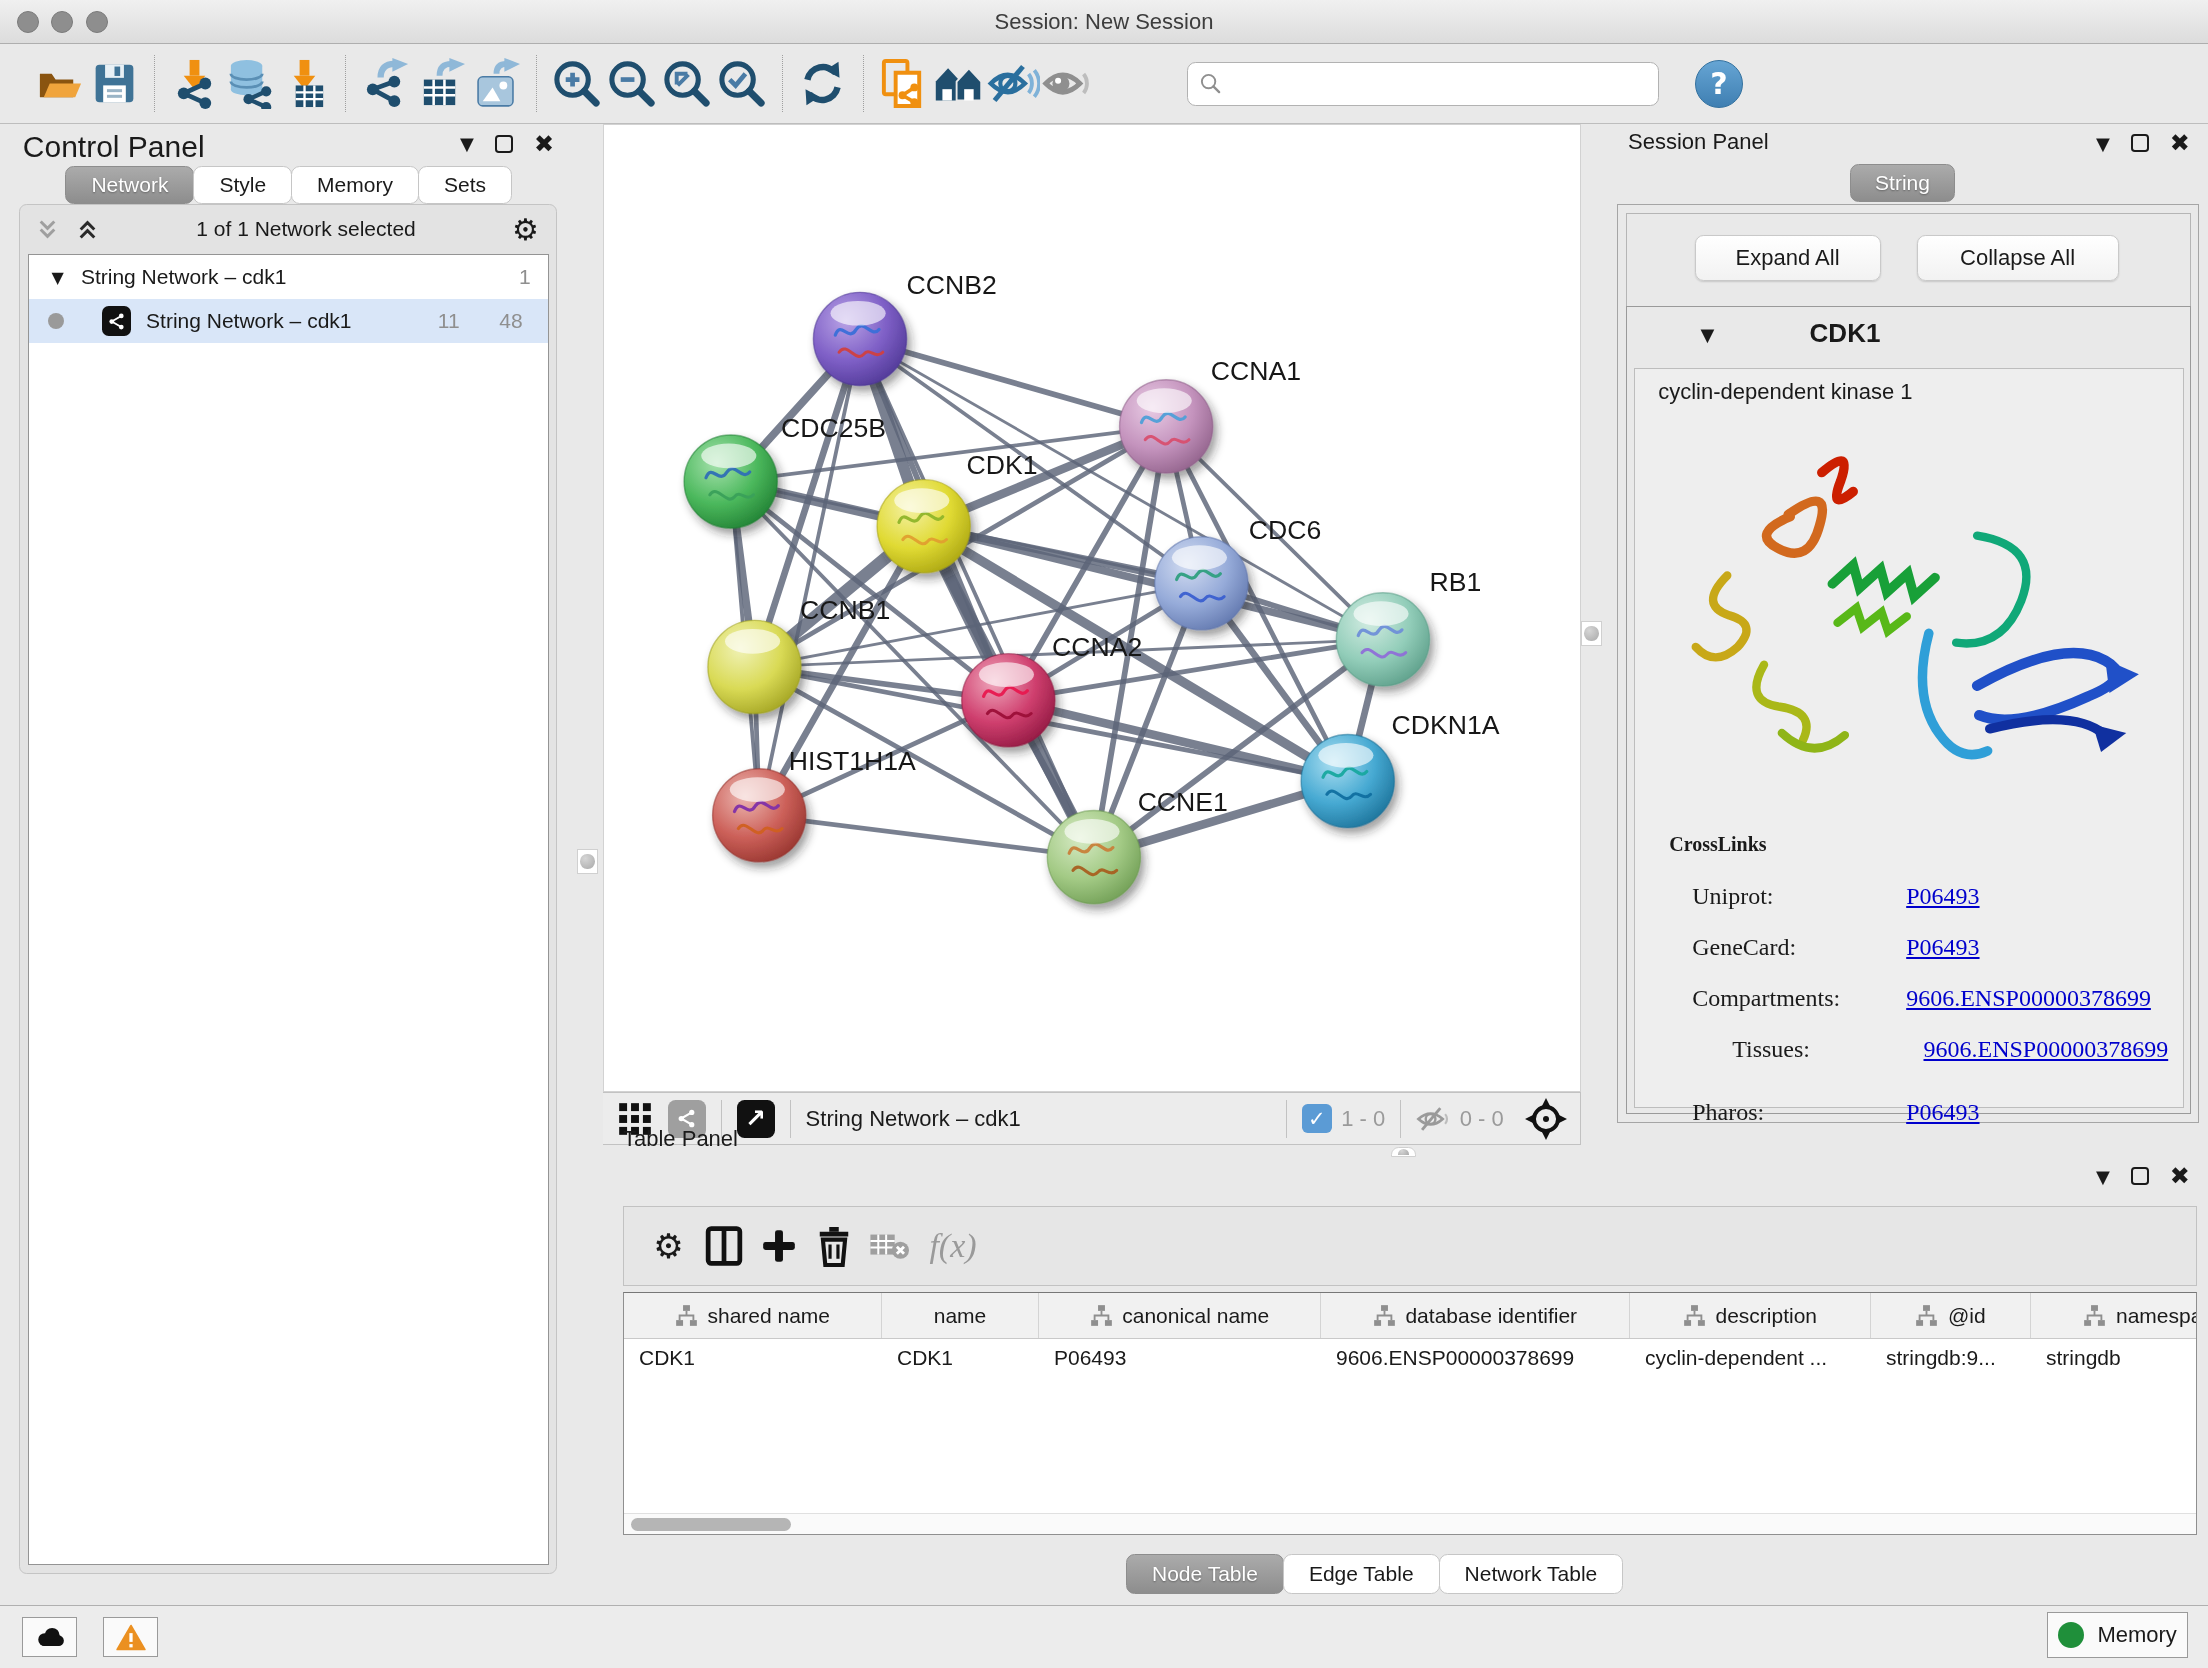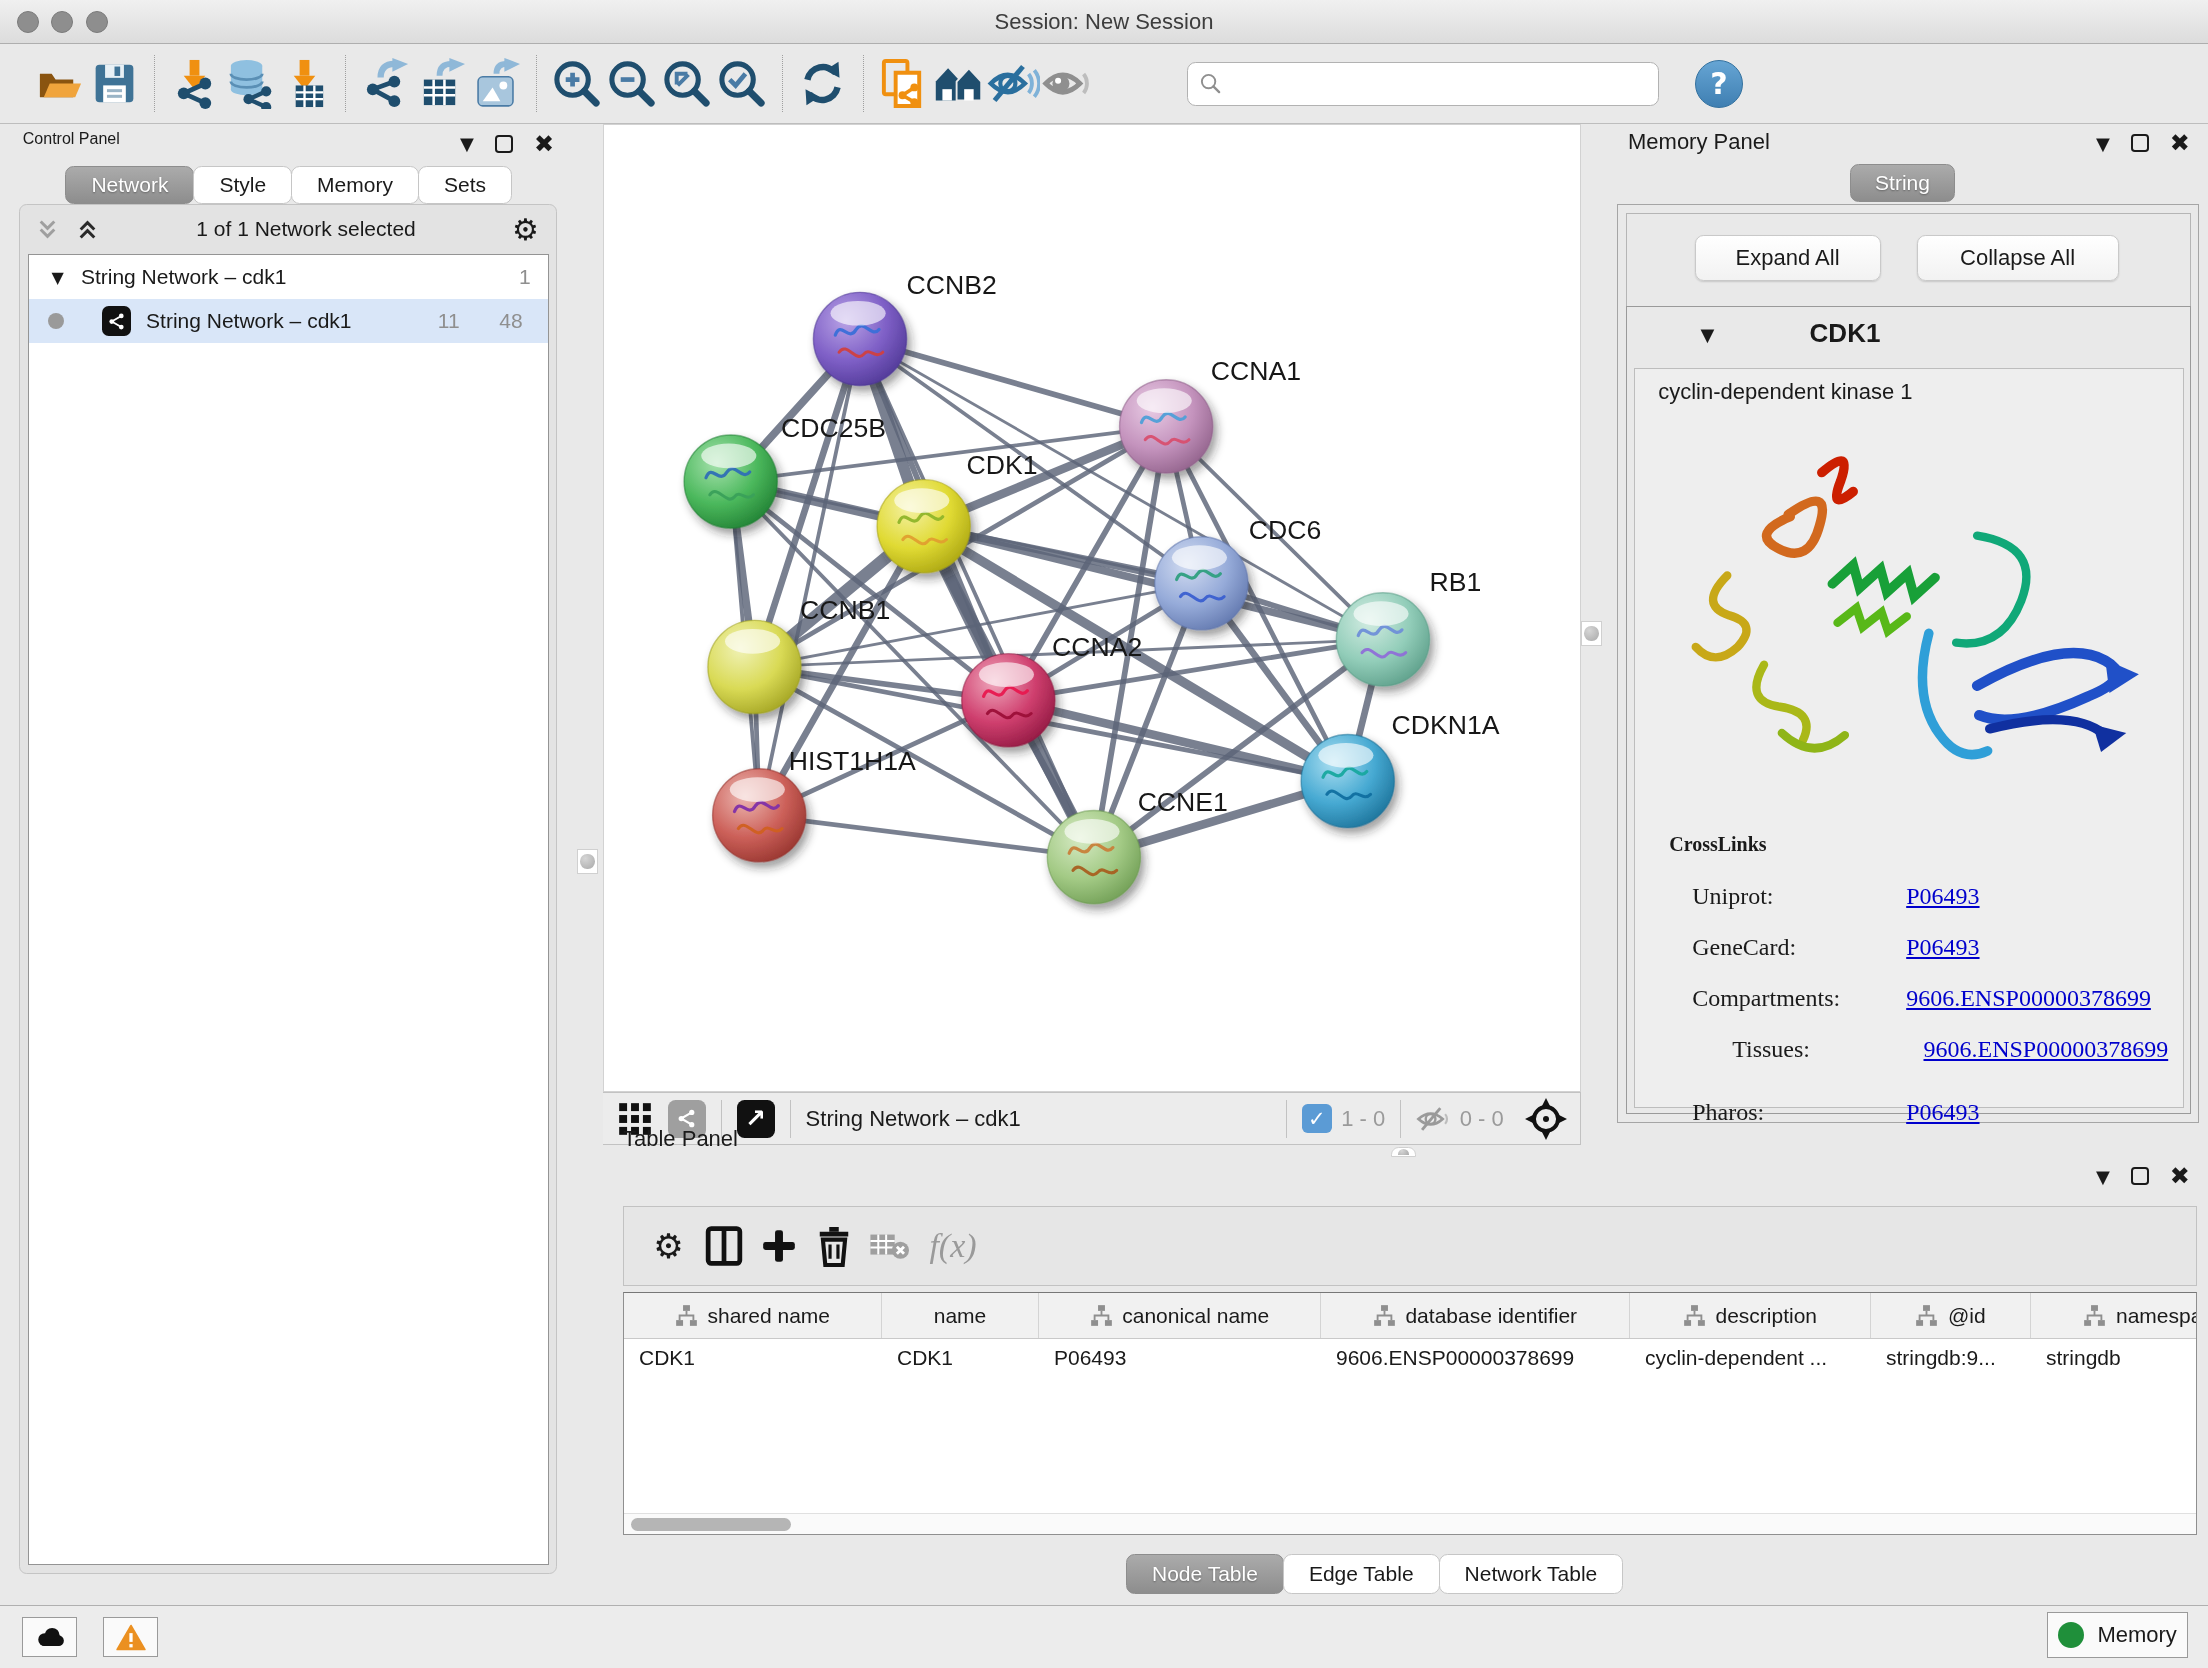--- a/index.html
+++ b/index.html
@@ -263,21 +263,21 @@
     <svg class="abs" style="left:12.4px;top:10.5px" width="23" height="23" viewBox="0 0 24 24">
       <circle cx="10" cy="10" r="7" fill="none" stroke="#8f8f8f" stroke-width="2"></circle>
       <path d="M15,15 L21,21" stroke="#8f8f8f" stroke-width="2.4" stroke-linecap="round"></path>
     </svg>
     <input type="text" value="" style="">
   </div>
   <div class="help-btn glyph">?</div>
 </div>
 
 <div class="cp">
-  <div class="abs" style="left:11.4px;top:5.7px;font-size:16px">Control Panel</div>
+  <div class="abs" style="left:11.4px;top:5.7px;font-size:30px">Control Panel</div>
   <div class="panel-head-ico abs" style="right:11.4px;top:7.6px">
     <span class="ph-caret glyph">▼</span>
     <span class="ph-float"></span>
     <span class="ph-close glyph">✖</span>
   </div>
   <div class="abs" id="cp-tabs" style="left:55px;top:42px;display:flex">
       <div class="tab sel">Network</div>
       <div class="tab">Style</div>
       <div class="tab">Memory</div>
       <div class="tab">Sets</div>
@@ -552,21 +552,21 @@
   <svg style="margin:0 13.3px 0 21px" width="42" height="42" viewBox="0 0 28 28">
     <circle cx="14" cy="14" r="8" fill="none" stroke="#111" stroke-width="2.6"></circle>
     <circle cx="14" cy="14" r="2" fill="#111"></circle>
     <polygon points="14,0 11,6 17,6" fill="#111"></polygon>
       <polygon points="14,28 11,22 17,22" fill="#111"></polygon>
     <polygon points="0,14 6,11 6,17" fill="#111"></polygon>
       <polygon points="28,14 22,11 22,17" fill="#111"></polygon>
   </svg>
 </div>
 
-<div class="abs" style="left:1628px;top:129px;font-size:22px">Memory Panel</div>
+<div class="abs" style="left:1628px;top:129px;font-size:22px">Session Panel</div>
 <div class="panel-head-ico abs" style="left:2096px;top:131px">
   <span class="ph-caret glyph">▼</span>
   <span class="ph-float"></span>
   <span class="ph-close glyph">✖</span>
 </div>
 <div class="tab sel abs" style="left:1851px;top:164px;width:105px;border-radius:8.6px">String</div>
 
 <div class="rp-outer">
   <div class="rp-btnbox">
     <div class="rp-btn abs" style="left:68px;top:21px;width:186px">Expand All</div>

